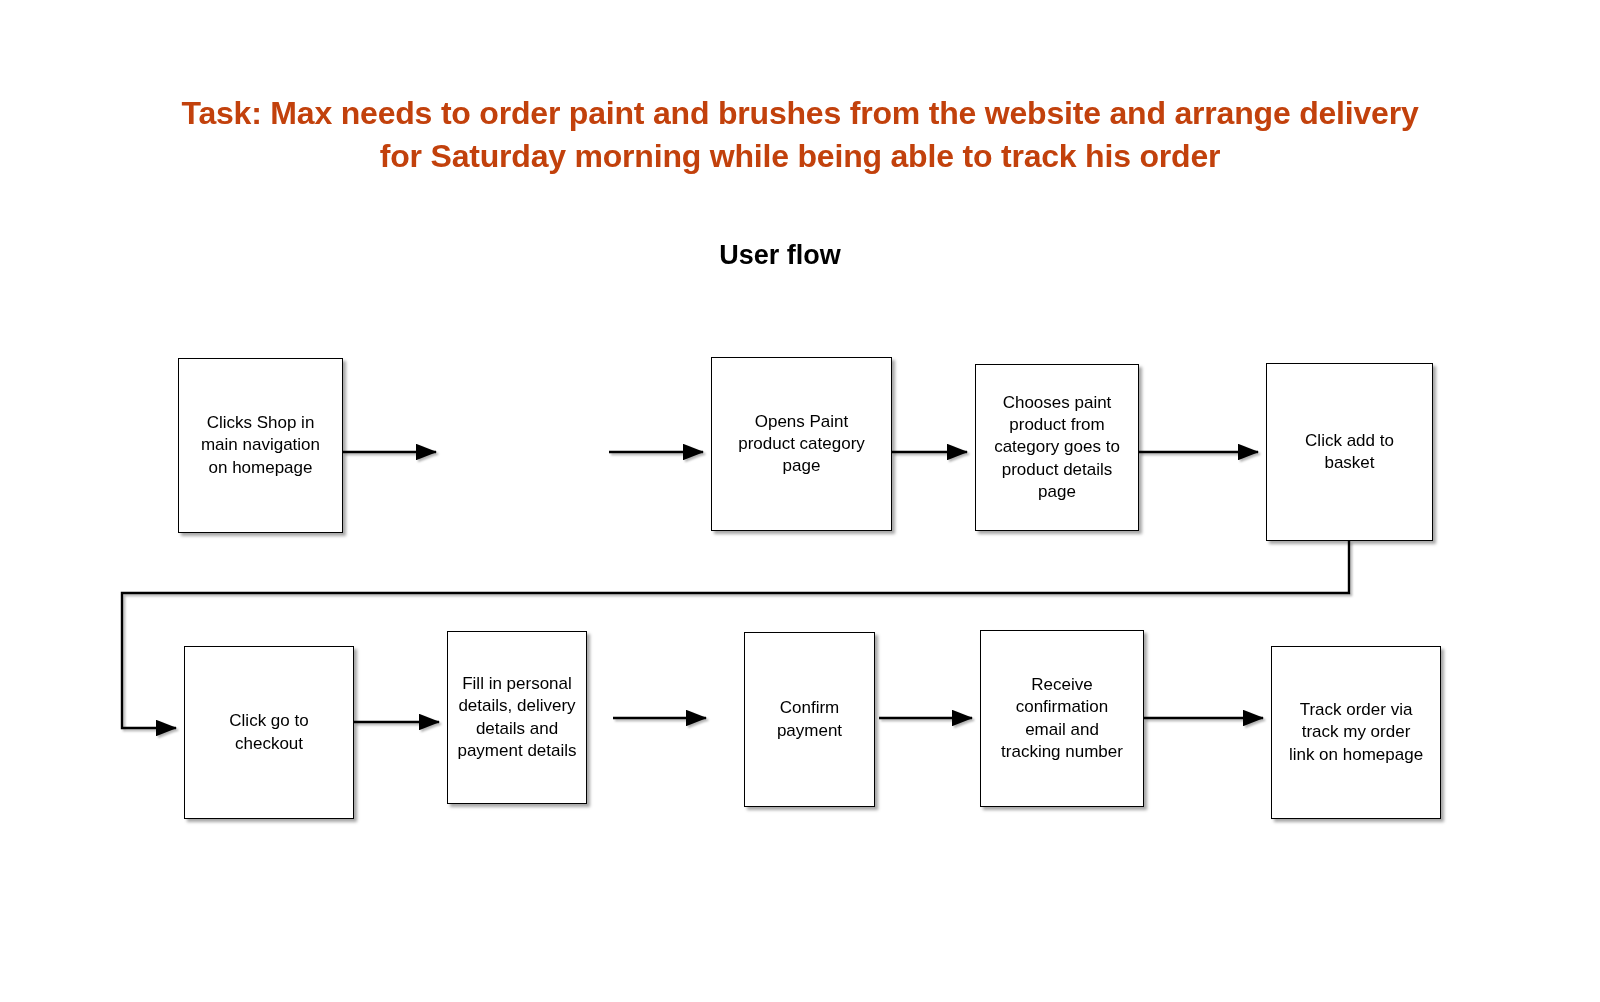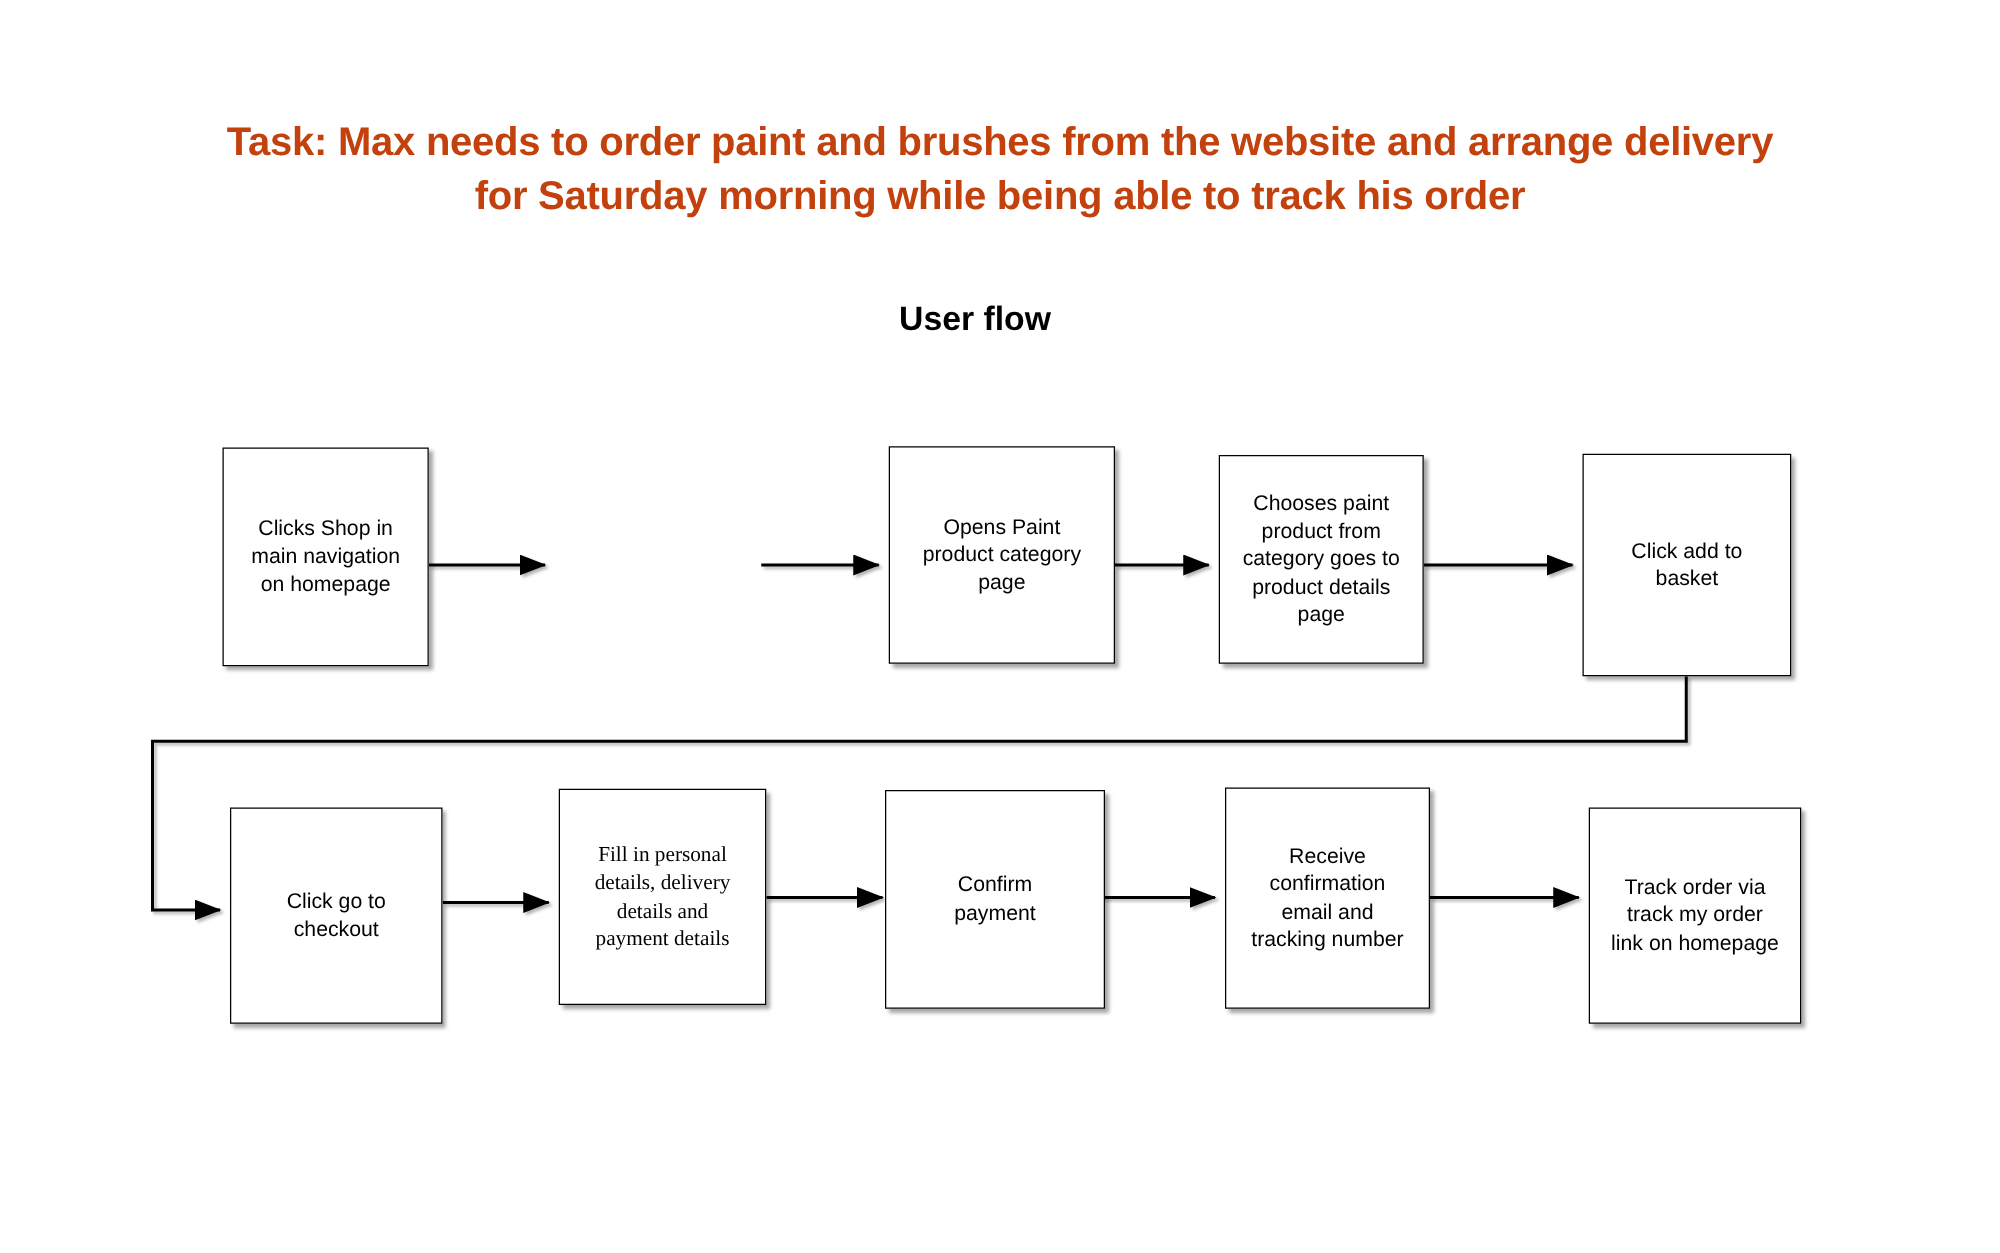--- a/index.html
+++ b/index.html
@@ -133,28 +133,28 @@
   <div class="flow-box" style="left:1266px; top:363px; width:167px; height:178px;justify-content:flex-end;">
     <span class="box-label">Click add to
 basket</span>
   </div>
 
   <div class="flow-box" style="left:184px; top:646px; width:170px; height:173px;">
     <span class="box-label">Click go to
 checkout</span>
   </div>
 
-  <div class="flow-box" style="left:447px; top:631px; width:166px; height:173px;font-family:Liberation Serif, serif;">
+  <div class="flow-box" style="left:447px; top:631px; width:140px; height:173px;">
     <span class="box-label">Fill in personal
 details, delivery
 details and
 payment details</span>
   </div>
 
-  <div class="flow-box" style="left:708px; top:632px; width:176px; height:175px;">
+  <div class="flow-box" style="left:744px; top:632px; width:131px; height:175px;">
     <span class="box-label">Confirm
 payment</span>
   </div>
 
   <div class="flow-box" style="left:980px; top:630px; width:164px; height:177px;">
     <span class="box-label">Receive
 confirmation
 email and
 tracking number</span>
   </div>

